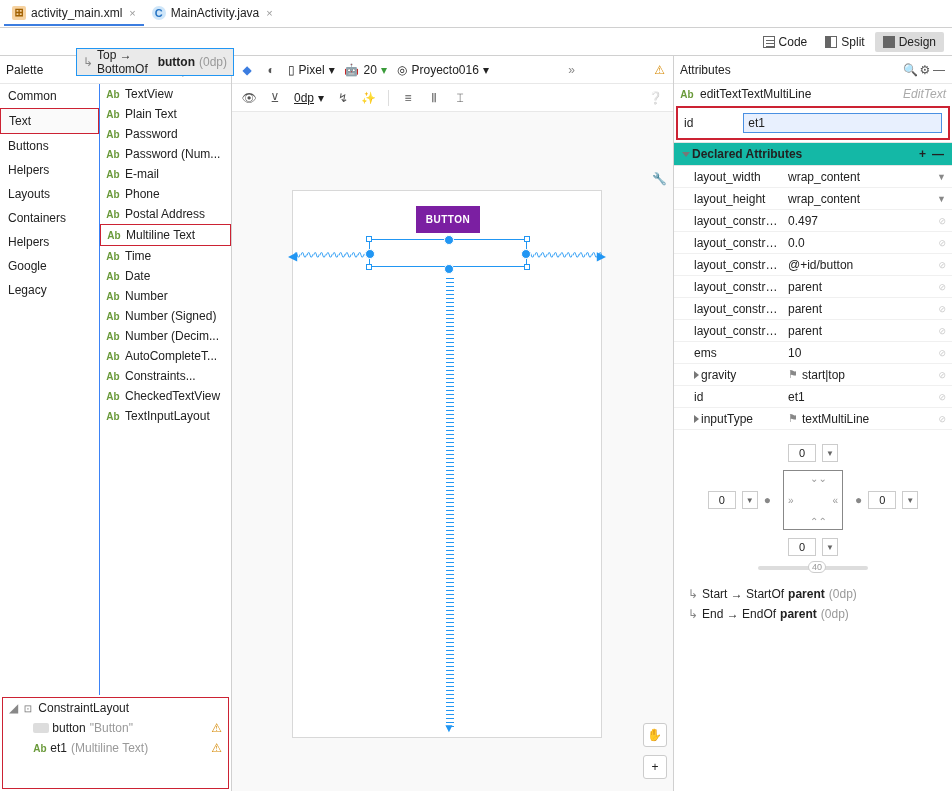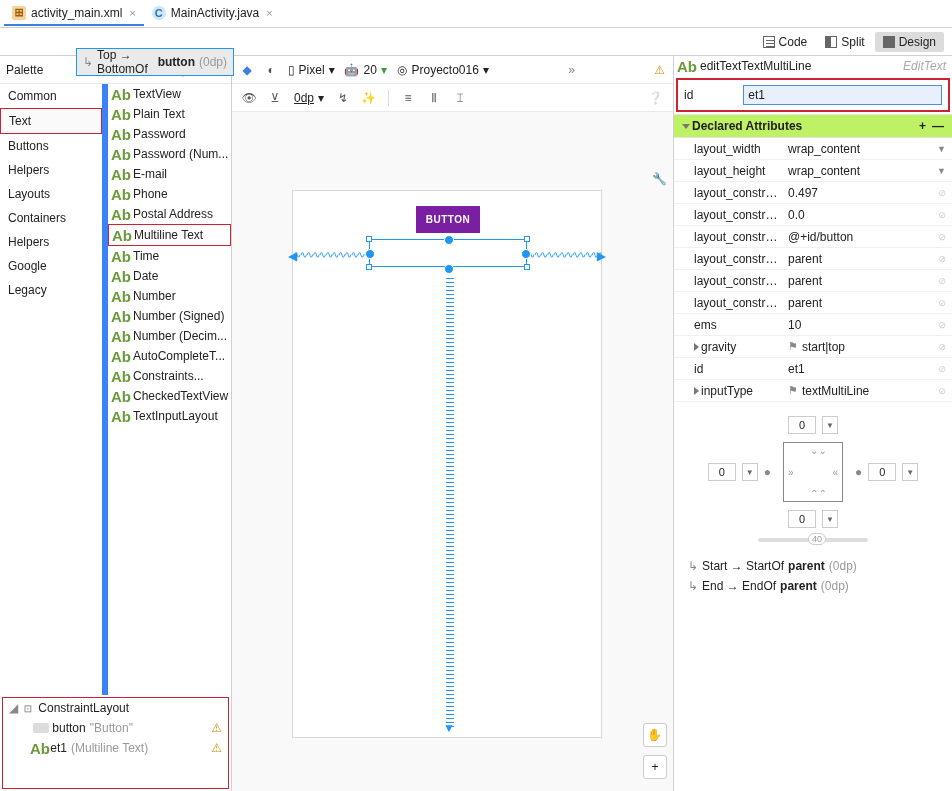--- a/index.html
+++ b/index.html
@@ -14,28 +14,28 @@
 .viewbar{height:28px;border-bottom:1px solid #d0d0d0;display:flex;justify-content:flex-end;align-items:center;gap:2px;padding-right:8px}
 .viewbtn{display:flex;align-items:center;gap:4px;padding:3px 8px;cursor:pointer;border-radius:2px}
 .viewbtn.active{background:#dcdcdc}
 .vicon{width:12px;height:12px;border:1px solid #666;display:inline-block}
 .main{display:flex;height:735px}
 .left{width:232px;border-right:1px solid #d0d0d0;display:flex;flex-direction:column}
 .panel-hdr{height:28px;display:flex;align-items:center;justify-content:space-between;padding:0 6px;border-bottom:1px solid #e8e8e8}
 .panel-hdr .tools{display:flex;gap:6px;align-items:center;color:#666}
 .icon{width:14px;height:14px;display:inline-flex;align-items:center;justify-content:center;color:#555;cursor:pointer}
 .palette-body{display:flex;flex:1;min-height:0}
-.cat-col{width:108px;border-right:6px solid #3b82f6}
+.cat-col{width:100px;border-right:1px solid #3b82f6}
 .cat{padding:5px 8px;cursor:pointer}
 .cat.hl{border:1.5px solid #c23;background:#fafafa}
 .items-col{flex:1;overflow:auto}
 .pitm{display:flex;align-items:center;gap:5px;padding:3px 6px;cursor:pointer;white-space:nowrap}
 .pitm.hl{border:1.5px solid #c23}
 .pic{width:14px;height:14px;display:inline-flex;align-items:center;justify-content:center;color:#777;font-size:10px}
-.pic.ab{color:#6a9a3a;font-weight:bold;font-size:15px}
+.pic.ab{color:#6a9a3a;font-weight:bold;font-size:10px}
 .tree-hdr{height:28px;display:flex;align-items:center;justify-content:space-between;padding:0 6px;border-top:1px solid #e0e0e0;border-bottom:1px solid #e8e8e8}
 .tree-body{flex:0 0 auto}
 .tree-box{border:1.5px solid #c23;margin:2px;padding-bottom:30px}
 .tnode{display:flex;align-items:center;padding:3px 6px;cursor:pointer}
 .tnode .sub{color:#999;margin-left:4px}
 .warn{margin-left:auto;color:#d58800;font-size:12px}
 .center{flex:1;display:flex;flex-direction:column;border-right:1px solid #d0d0d0;position:relative}
 .ctool1{height:28px;border-bottom:1px solid #e8e8e8;display:flex;align-items:center;gap:10px;padding:0 8px}
 .ctool2{height:28px;border-bottom:1px solid #e8e8e8;display:flex;align-items:center;gap:12px;padding:0 10px}
 .droptxt{display:flex;align-items:center;gap:4px;cursor:pointer}
@@ -46,21 +46,21 @@
 .handle{position:absolute;width:10px;height:10px;background:#2196f3;border:1px solid #fff;border-radius:50%}
 .spring{position:absolute;color:#2196f3;font-size:10px;letter-spacing:-2px;white-space:nowrap;overflow:hidden}
 .zig{position:absolute;left:153px;top:84px;width:8px;height:455px;background:repeating-linear-gradient(180deg,transparent 0,transparent 3px,#2196f3 3px,#2196f3 4px)}
 .sidebtn{position:absolute;right:6px;width:24px;height:24px;border:1px solid #ccc;border-radius:3px;background:#fff;display:flex;align-items:center;justify-content:center;cursor:pointer}
 .right{width:278px;display:flex;flex-direction:column}
 .attr-hdr{height:28px;padding:0 6px;display:flex;align-items:center;justify-content:space-between;border-bottom:1px solid #e8e8e8}
 .attr-sub{display:flex;align-items:center;gap:6px;padding:3px 6px}
 .attr-sub .cls{color:#aaa;font-style:italic;margin-left:auto}
 .idrow{display:flex;align-items:center;padding:5px 6px;border:2px solid #c23;margin:2px}
 .idrow input{flex:1;margin-left:50px;padding:2px 4px;border:1px solid #4a90e2;background:#e8f0fe;font-size:12px}
-.section{padding:4px 8px;background:#bef264;border-top:1px solid #e4e4e4;border-bottom:1px solid #e4e4e4;display:flex;align-items:center;font-weight:bold;color:#555}
+.section{padding:4px 8px;background:#14b8a6;border-top:1px solid #e4e4e4;border-bottom:1px solid #e4e4e4;display:flex;align-items:center;font-weight:bold;color:#555}
 .section .sicons{margin-left:auto;display:flex;gap:6px;color:#777}
 .arow{display:flex;align-items:center;border-bottom:1px solid #f0f0f0;height:22px}
 .arow .k{width:110px;padding-left:20px;white-space:nowrap;overflow:hidden;text-overflow:ellipsis}
 .arow .v{flex:1;padding-left:4px;display:flex;align-items:center;gap:4px}
 .arow .flag{color:#888;font-size:11px}
 .arow .dd{margin-left:auto;margin-right:6px;color:#888;font-size:9px}
 .cwidget{padding:10px;display:flex;flex-direction:column;align-items:center}
 .cw-row{display:flex;align-items:center;gap:6px;margin:4px 0}
 .cw-in{width:28px;height:18px;border:1px solid #ccc;text-align:center;font-size:11px;padding:1px}
 .cw-dd{width:16px;height:18px;border:1px solid #ccc;display:flex;align-items:center;justify-content:center;font-size:8px;color:#666}
@@ -247,20 +247,24 @@
         <span style="position:absolute;left:-5px;top:58px;color:#2196f3">◀</span>
         <span style="position:absolute;right:-5px;top:58px;color:#2196f3">▶</span>
         <span style="position:absolute;left:150px;bottom:2px;color:#2196f3">▼</span>
       </div>
       <div class="sidebtn" style="bottom:44px">✋</div>
       <div class="sidebtn" style="bottom:12px">+</div>
     </div>
   </div>
 
   <div class="right">
+    <div class="attr-hdr">
+      <span>Attributes</span>
+      <span class="tools"><span class="icon">🔍</span><span class="icon">⚙</span><span class="icon">—</span></span>
+    </div>
     <div class="attr-sub">
       <span class="pic ab">Ab</span>
       <span>editTextTextMultiLine</span>
       <span class="cls">EditText</span>
     </div>
     <div class="idrow">
       <span>id</span>
       <input value="et1" style="">
     </div>
     <div class="section">

